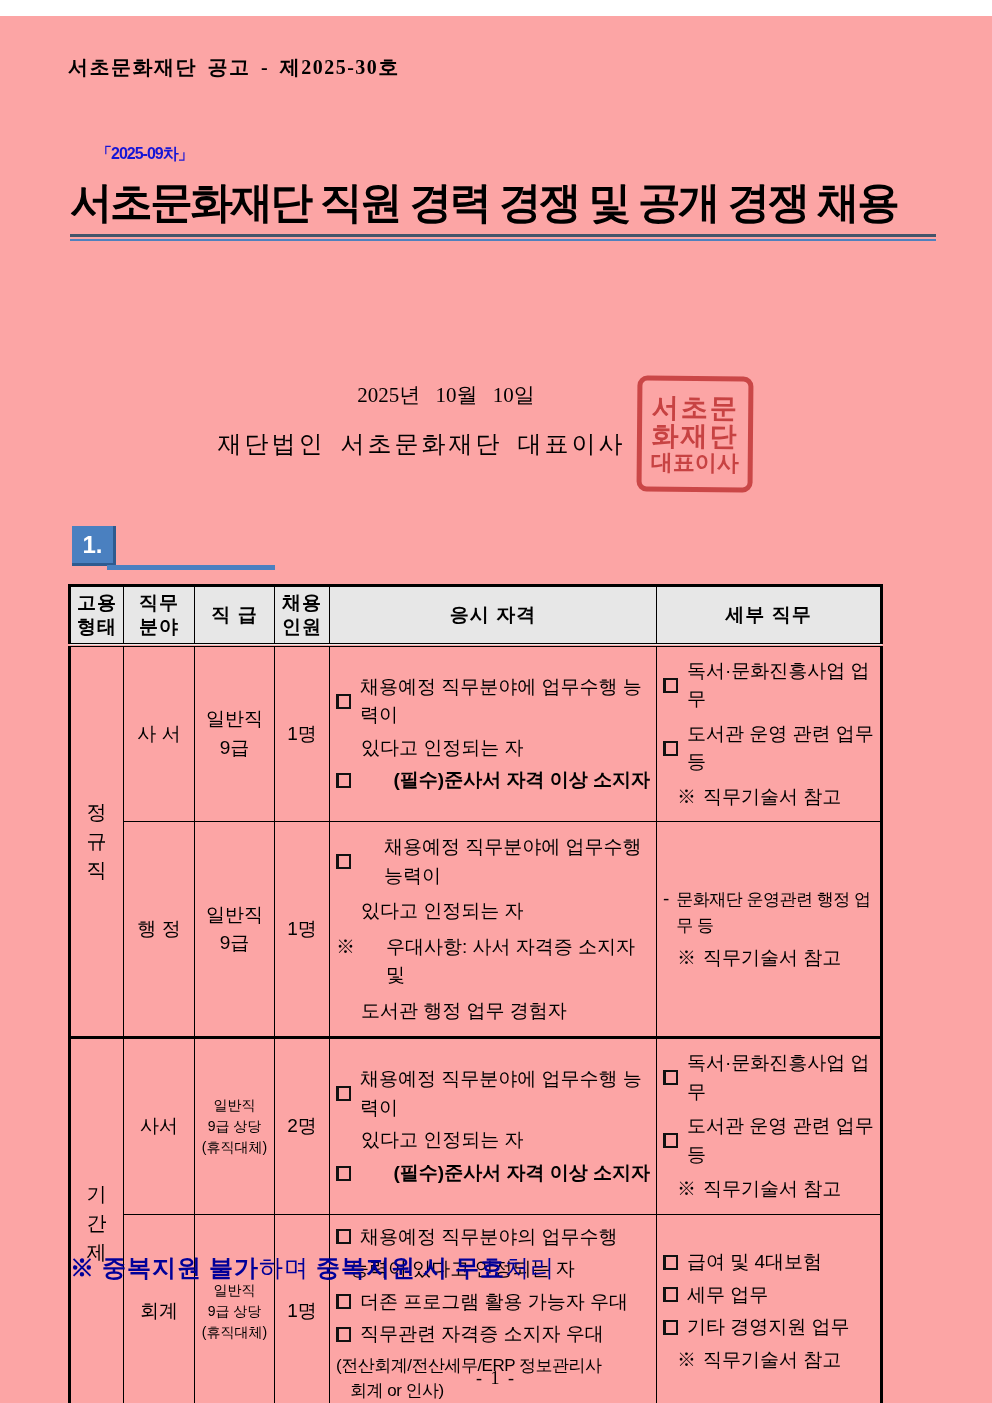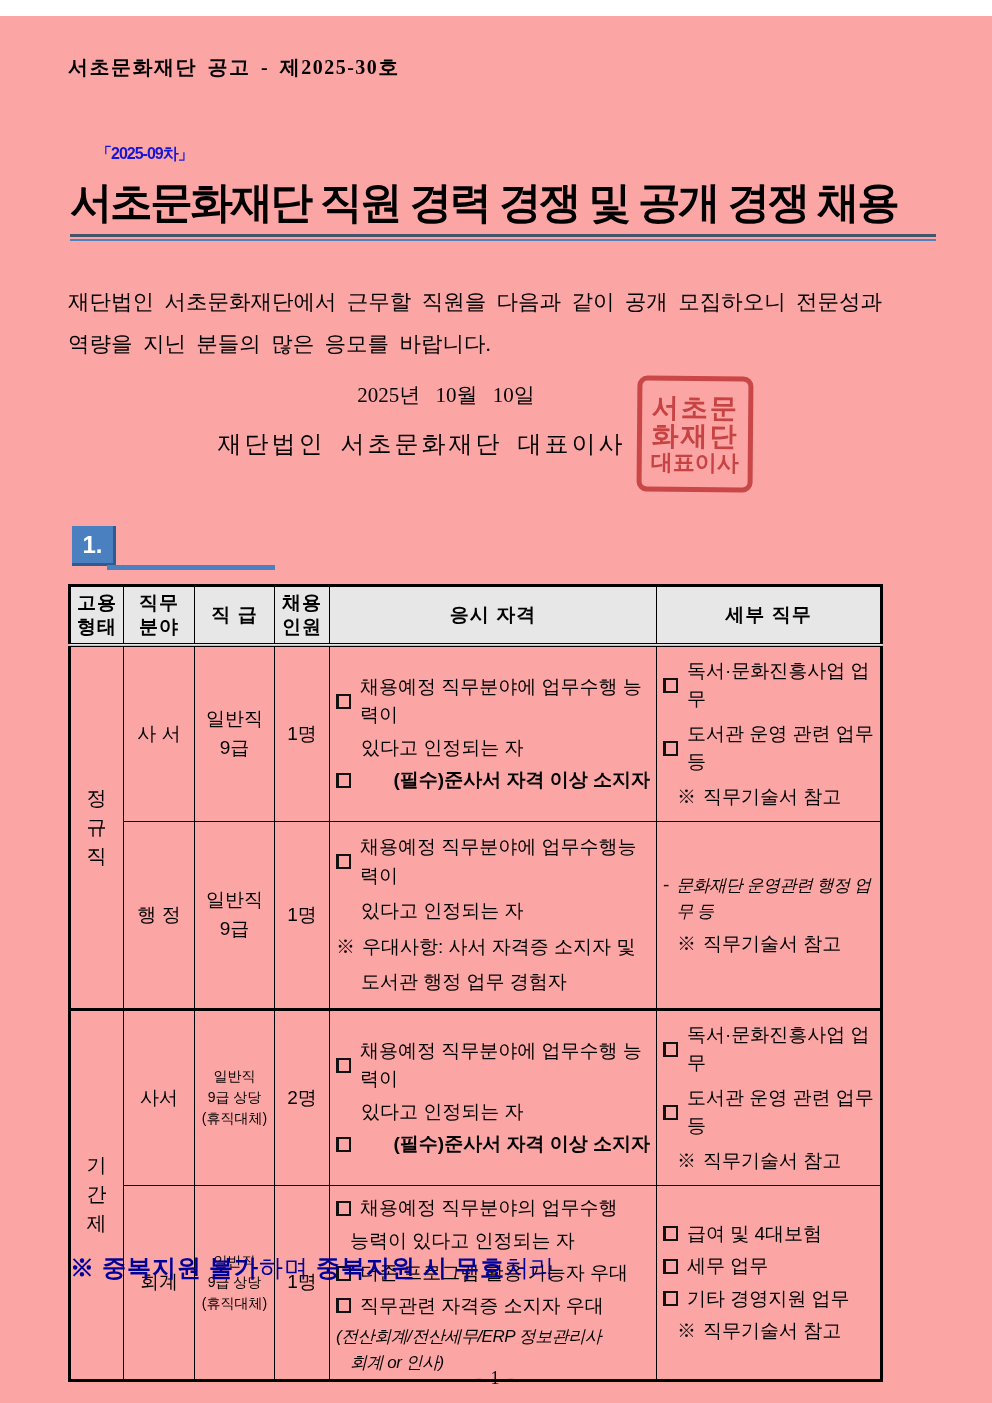--- a/index.html
+++ b/index.html
@@ -60,28 +60,28 @@
   table.recruit thead th{background:#e7e7e7;font-weight:700;height:55px;
       border-bottom:4px double #000;white-space:pre-line;line-height:1.25;
       text-align:center;letter-spacing:1px;}
   td.ctr{text-align:center;white-space:pre-line;line-height:1.5;}
   td.grade-s{font-size:14px;}
   td.group{text-align:center;font-size:20px;line-height:1.45;white-space:pre-line;
       letter-spacing:1px;}
   tr.sep td{border-top:3px solid #000;}
   td.txt{padding:8px 10px;}
   .li{display:flex;align-items:baseline;margin:4px 0;line-height:1.5;}
-  .sp .li{margin:7px 0;}
+  .sp .li{margin:7px 0;gap:24px;}
   .bx{flex:none;width:10px;height:11px;border:2px solid #111;border-left-width:3px;
       margin-right:9px;align-self:center;}
   .tb{flex:none;margin-right:7px;}
   .cont{padding-left:25px;}
   .cont2{padding-left:14px;}
   .b900{font-weight:800;justify-content:space-between;}
-  .smline{font-size:17px;letter-spacing:-0.5px;font-style:italic;}
+  .smline{font-size:17px;letter-spacing:-0.5px;}
   .duty .li{margin:6px 0;}
 
   
   .note{position:absolute;left:70px;top:1236px;font-family:Liberation Serif, serif;
         font-size:24px;color:#000099;letter-spacing:1px;}
   .note .b{font-weight:800;}
 
   
   .pageno{position:absolute;left:0;top:1352px;width:992px;text-align:center;
           font-size:18px;letter-spacing:2px;}
@@ -94,22 +94,20 @@
   <div class="doc-no">서초문화재단 공고 - 제2025-30호</div>
 
   <div class="round">「2025-09차」</div>
 
   <div class="main-title">서초문화재단 직원 경력 경쟁 및 공개 경쟁 채용</div>
   <div class="title-rule" style="top:218px;">
     <div class="l1"></div>
     <div class="l2"></div>
   </div>
 
-  <div class="intro">재단법인 서초문화재단에서 근무할 직원을 다음과 같이 공개 모집하오니 전문성과
-역량을 지닌 분들의 많은 응모를 바랍니다.</div>
 
   <div class="date-line">2025년  10월  10일</div>
   <div class="signer-line">재단법인 서초문화재단 대표이사</div>
 
   <div class="seal">
     <div class="sr">서초문</div>
     <div class="sr">화재단</div>
     <div class="sr small">대표이사</div>
   </div>
 

